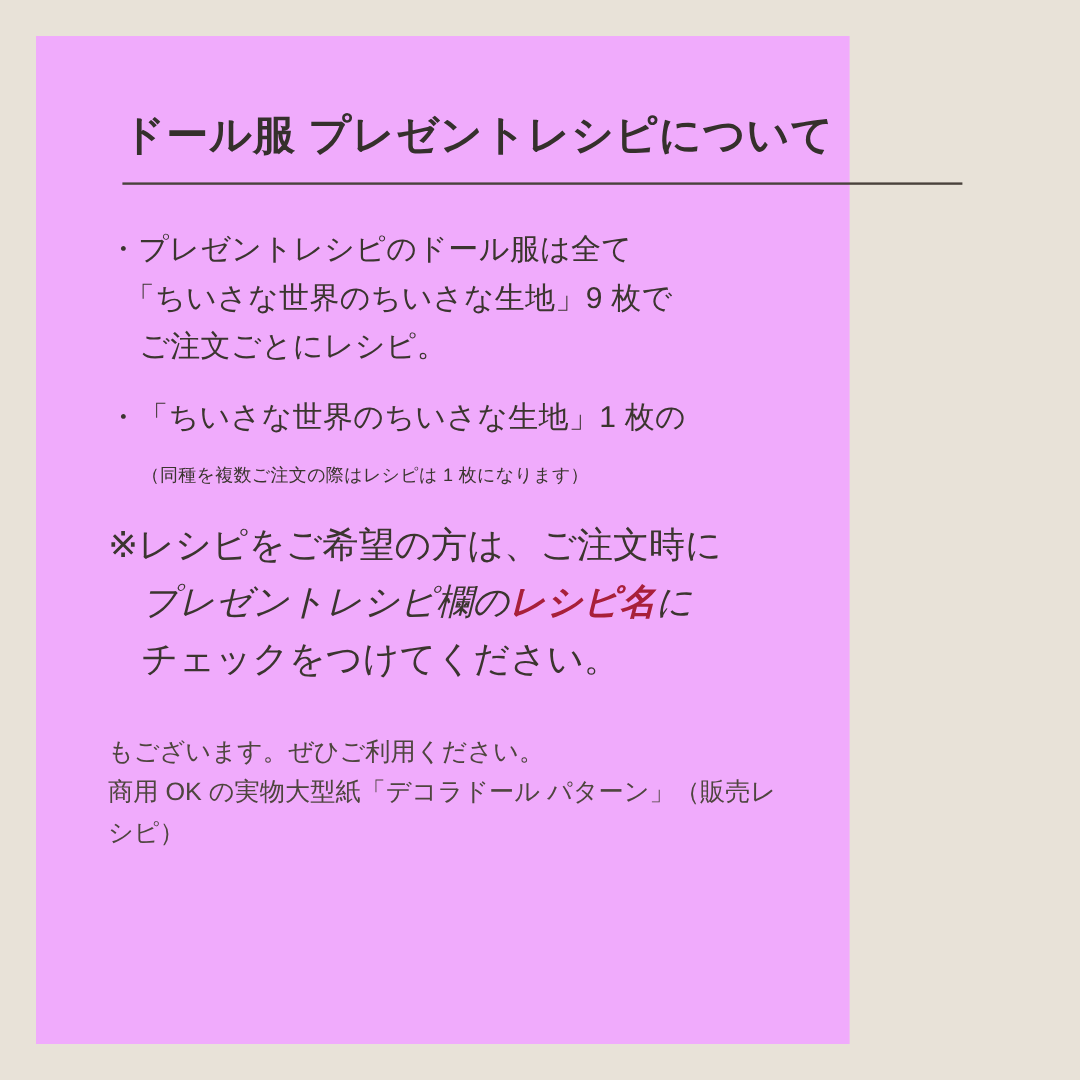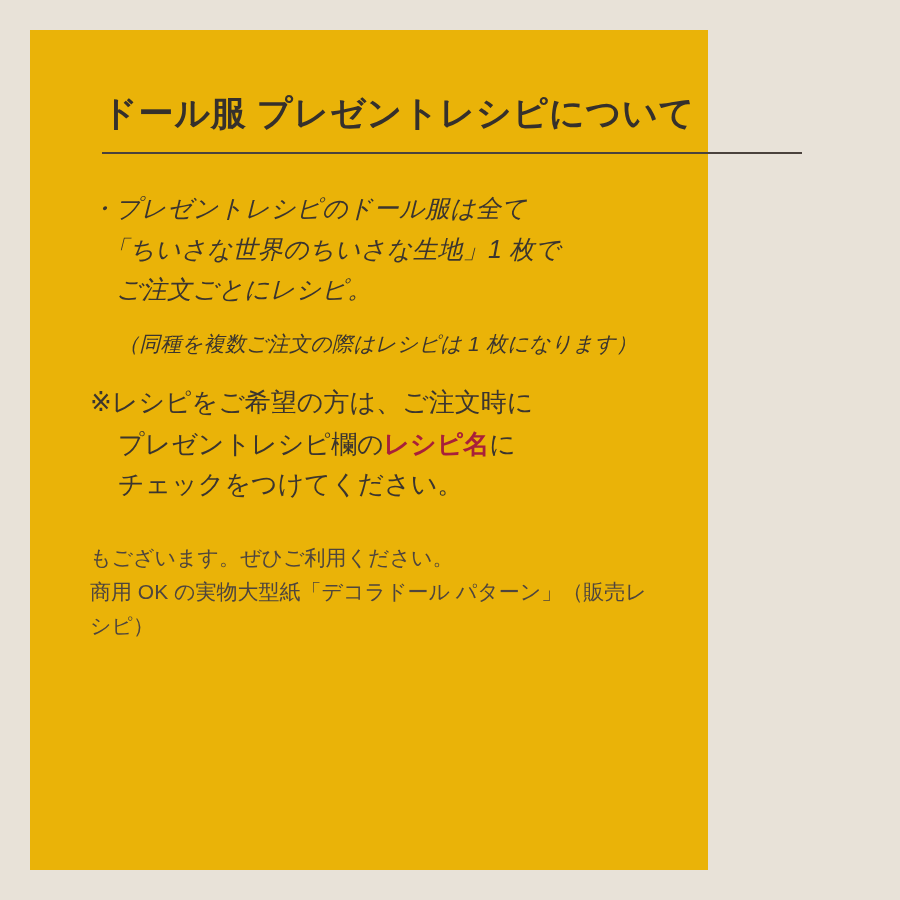--- a/index.html
+++ b/index.html
@@ -12,21 +12,21 @@
     background: #e8e2d8;
     font-family: "Liberation Sans", "DejaVu Sans", sans-serif;
     overflow: hidden;
   }
   .page {
     position: absolute;
     left: 30px;
     top: 30px;
     width: 678px;
     height: 840px;
-    background: #eab308;
+    background: #f0abfc;
     box-sizing: border-box;
     padding: 0;
   }
   .title-block {
     margin: 62px 0 0 0;
     padding: 0 60px 0 72px;
   }
   .title {
     font-size: 35px;
     font-weight: bold;
@@ -46,40 +46,39 @@
     padding: 0 52px 0 60px;
     margin-top: 34px;
     color: #3b352f;
   }
   .bullet {
     font-size: 25px;
     line-height: 1.62;
     letter-spacing: 0.01em;
     margin-bottom: 18px;
     color: #3b352f;
-    font-style: italic;
   }
   .bullet .l1 { display: block; }
   .bullet .l2 { display: block; padding-left: 14px; }
   .bullet .l3 { display: block; padding-left: 26px; }
   .sub-note {
     display: block;
-    font-size: 21px;
+    font-size: 15px;
     padding-left: 28px;
     line-height: 1.5;
-    margin-top: 8px;
+    margin-top: 18px;
   }
   .note-block {
-    font-size: 26px;
+    font-size: 30px;
     line-height: 1.62;
     margin-top: 22px;
     color: #3b352f;
   }
   .note-block .n1 { display: block; }
-  .note-block .n2 { display: block; padding-left: 28px; }
+  .note-block .n2 { display: block; padding-left: 28px; font-style: italic; }
   .note-block .n3 { display: block; padding-left: 28px; font-family: Liberation Mono, monospace; }
   .accent {
     color: #a8203a;
     font-weight: bold;
   }
   .footer-block {
     margin-top: 34px;
     font-size: 21px;
     line-height: 1.62;
     color: #4e453e;
@@ -93,25 +92,26 @@
 
   <div class="title-block">
     <div class="title">ドール服 プレゼントレシピについて</div>
     <div class="title-rule"></div>
   </div>
 
   <div class="body-block">
 
     <div class="bullet">
       <span class="l1">・プレゼントレシピのドール服は全て</span>
-      <span class="l2">「ちいさな世界のちいさな生地」1 枚で</span>
+      <span class="l2">「ちいさな世界のちいさな生地」9 枚で</span>
       <span class="l3">ご注文ごとにレシピ。</span>
     </div>
 
     <div class="bullet">
+      <span class="l1">・「ちいさな世界のちいさな生地」1 枚の</span>
       <span class="sub-note">（同種を複数ご注文の際はレシピは 1 枚になります）</span>
     </div>
 
     <div class="note-block">
       <span class="n1">※レシピをご希望の方は、ご注文時に</span>
       <span class="n2"><span>プレゼントレシピ欄の</span><span class="accent">レシピ名</span><span>に</span></span>
       <span class="n3">チェックをつけてください。</span>
     </div>
 
     <div class="footer-block">

